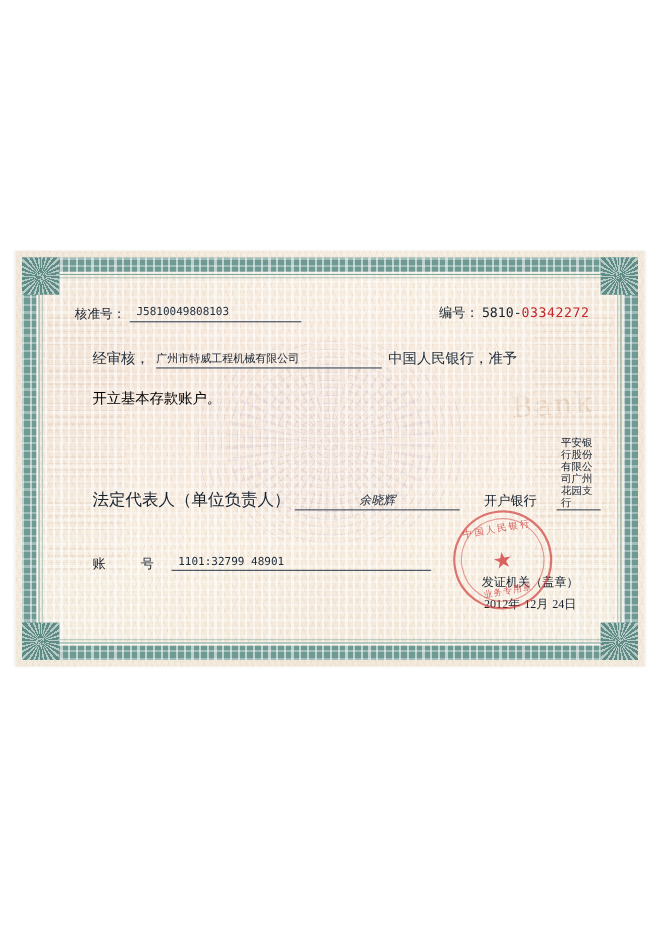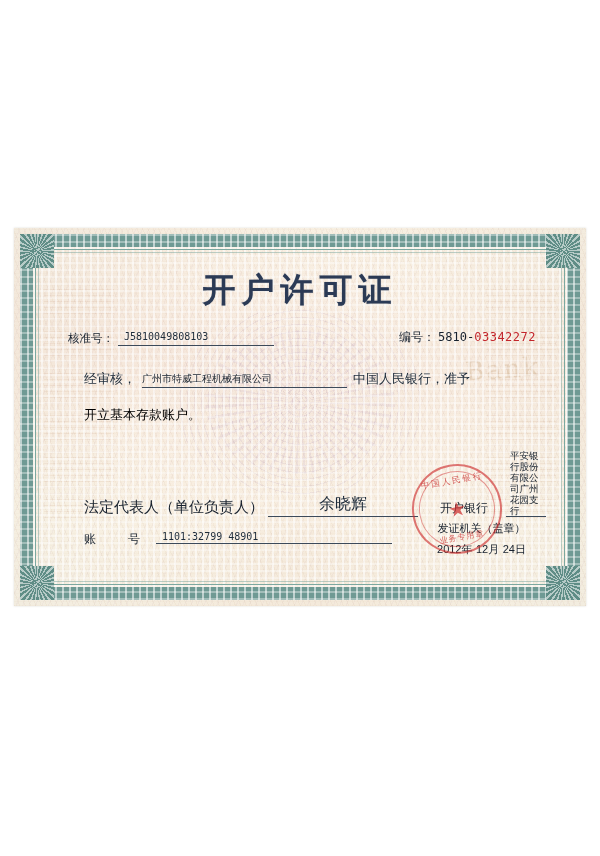--- a/index.html
+++ b/index.html
@@ -238,42 +238,43 @@
     margin-top: 26px;
     padding-left: 30px;
     align-items: flex-end;
   }
   #legal-label { font-size: 15px; }
   #legal-name {
     flex: 0 0 150px;
     max-width: 150px;
     border-bottom: 1px solid #3c4a5a;
     text-align: center;
-    font-size: 16px;
+    font-size: 11px;
     padding-bottom: 1px;
     margin-left: 4px;
+    font-style: italic;
   }
   #bank-label { font-size: 12px; margin-left: 22px; white-space: nowrap; }
   #bank-name {
     flex: 1;
     border-bottom: 1px solid #3c4a5a;
     font-size: 9.5px;
     line-height: 11px;
     padding-left: 4px;
     padding-bottom: 0px;
     color: #19232f;
     text-align: left;
     margin-left: 18px;
   }
 
   
   #row-account {
-    margin-top: 14px;
+    margin-top: 40px;
     padding-left: 30px;
-    align-items: flex-start;
+    align-items: center;
   }
   #account-label { font-size: 12px; letter-spacing: 10px; }
   #account-value {
     flex: 0 0 230px;
     max-width: 230px;
     border-bottom: 1px solid #3c4a5a;
     font-size: 10px;
     font-family: "DejaVu Sans Mono", monospace;
     text-align: left;
     padding-left: 6px;
@@ -290,21 +291,21 @@
     font-size: 11px;
     color: #17212e;
     line-height: 20px;
   }
   #issuer-line { white-space: nowrap; }
   #date-line {
     white-space: nowrap;
     font-size: 11px;
   }
   .date-num {
-    font-family: Liberation Sans, sans-serif;
+    font-family: Liberation Serif, serif;
     font-size: 11px;
   }
 
   
   #seal {
     position: absolute;
     right: 44px;
     bottom: 22px;
     width: 86px;
     height: 86px;
@@ -392,21 +393,20 @@
   <div class="frame" id="frame-inner-line"></div>
   <div class="frame" id="frame-inner-line2"></div>
 
   <div class="corner" id="corner-tl"></div>
   <div class="corner" id="corner-tr"></div>
   <div class="corner" id="corner-bl"></div>
   <div class="corner" id="corner-br"></div>
 
   <div id="content">
 
-    <div id="doc-title">开户许可证</div>
 
     <div class="row" id="row-approval">
       <span class="lbl">核准号：</span>
       <span class="underline" id="approval-value">J5810049808103</span>
       <span id="serial-wrap">
         <span class="lbl" id="serial-label">编号：</span>
         <span id="serial-prefix">5810-</span>
         <span id="serial-number">03342272</span>
       </span>
     </div>

